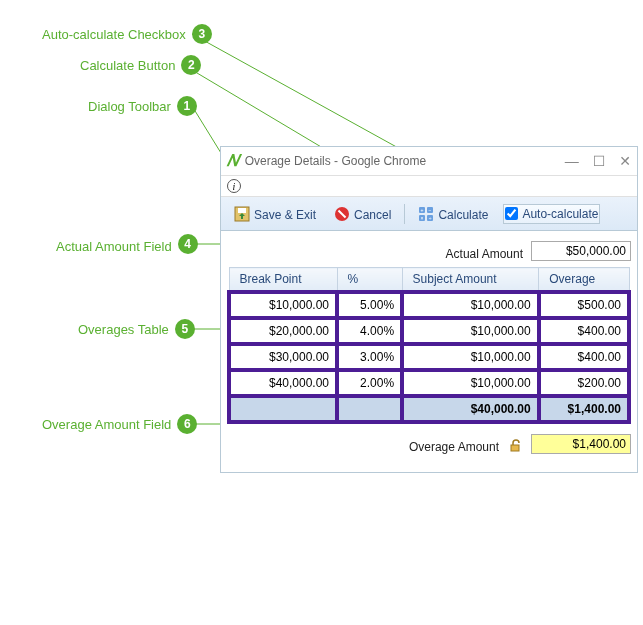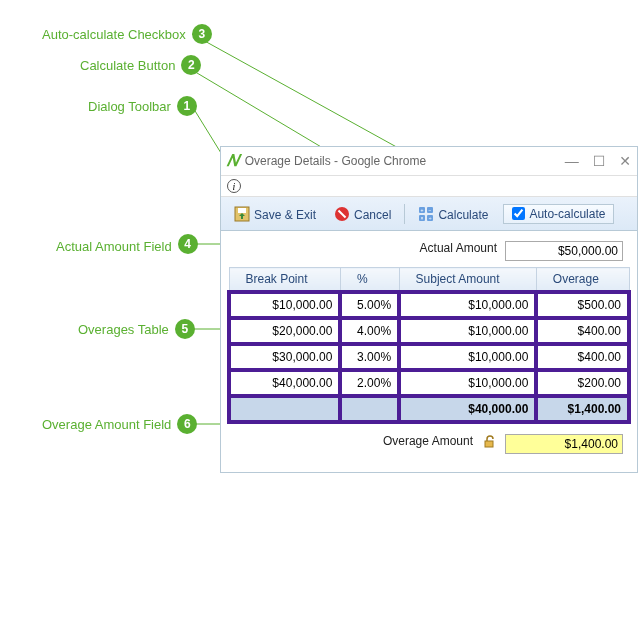--- a/index.html
+++ b/index.html
@@ -121,44 +121,44 @@
   .tb-sep {
     width: 1px;
     height: 20px;
     background: #b7c9d6;
     margin: 0 2px;
   }
   .autocalc {
     display: flex;
     align-items: center;
     gap: 4px;
-    padding: 2px 8px;
+    padding: 2px 1px;
     border: 1px solid #b7c9d6;
     background: linear-gradient(#f7fbff,#e8f1fb);
     margin-left: 4px;
     color: #2a4a7a;
     justify-content: flex-end;
   }
   .autocalc input { margin:0; }
   .content {
     padding: 4px 6px 12px 6px;
   }
   .field-row {
     display: flex;
-    align-items: flex-start;
+    align-items: flex-end;
     justify-content: flex-end;
     gap: 8px;
-    margin: 6px 8px;
+    margin: 6px 0;
   }
   .field-row .field-label {
     font-size: 12px;
     color: #222;
   }
   .field-row input.amount {
-    width: 118px;
+    width: 100px;
     text-align: right;
     border: 1px solid #aaa;
     padding: 2px 4px;
     font-size: 12px;
     font-family: inherit;
   }
   .field-row .lock {
     width:16px; height:16px;
     display:flex; align-items:center; justify-content:center;
   }
@@ -167,21 +167,21 @@
   }
   table.overages {
     width: 100%;
     border-collapse: collapse;
     border: 1px solid #9ab0c7;
     font-size: 12px;
   }
   table.overages th {
     background: linear-gradient(#f4f8fc,#e2ecf7);
     border: 1px solid #c5d3e2;
-    padding: 4px 16px;
+    padding: 4px 10px;
     text-align: left;
     font-weight: normal;
     color: #2a4a7a;
     margin-left: 11px;
   }
   table.overages td {
     border: 4px solid #4c1d95;
     padding: 4px 6px;
     text-align: right;
   }

